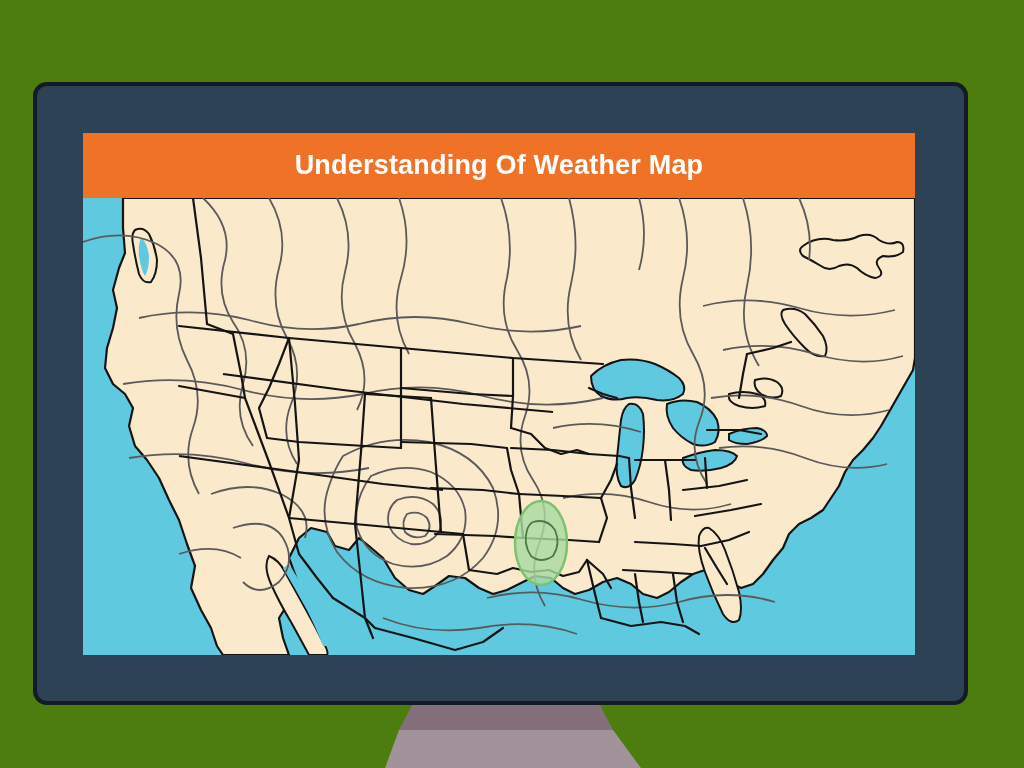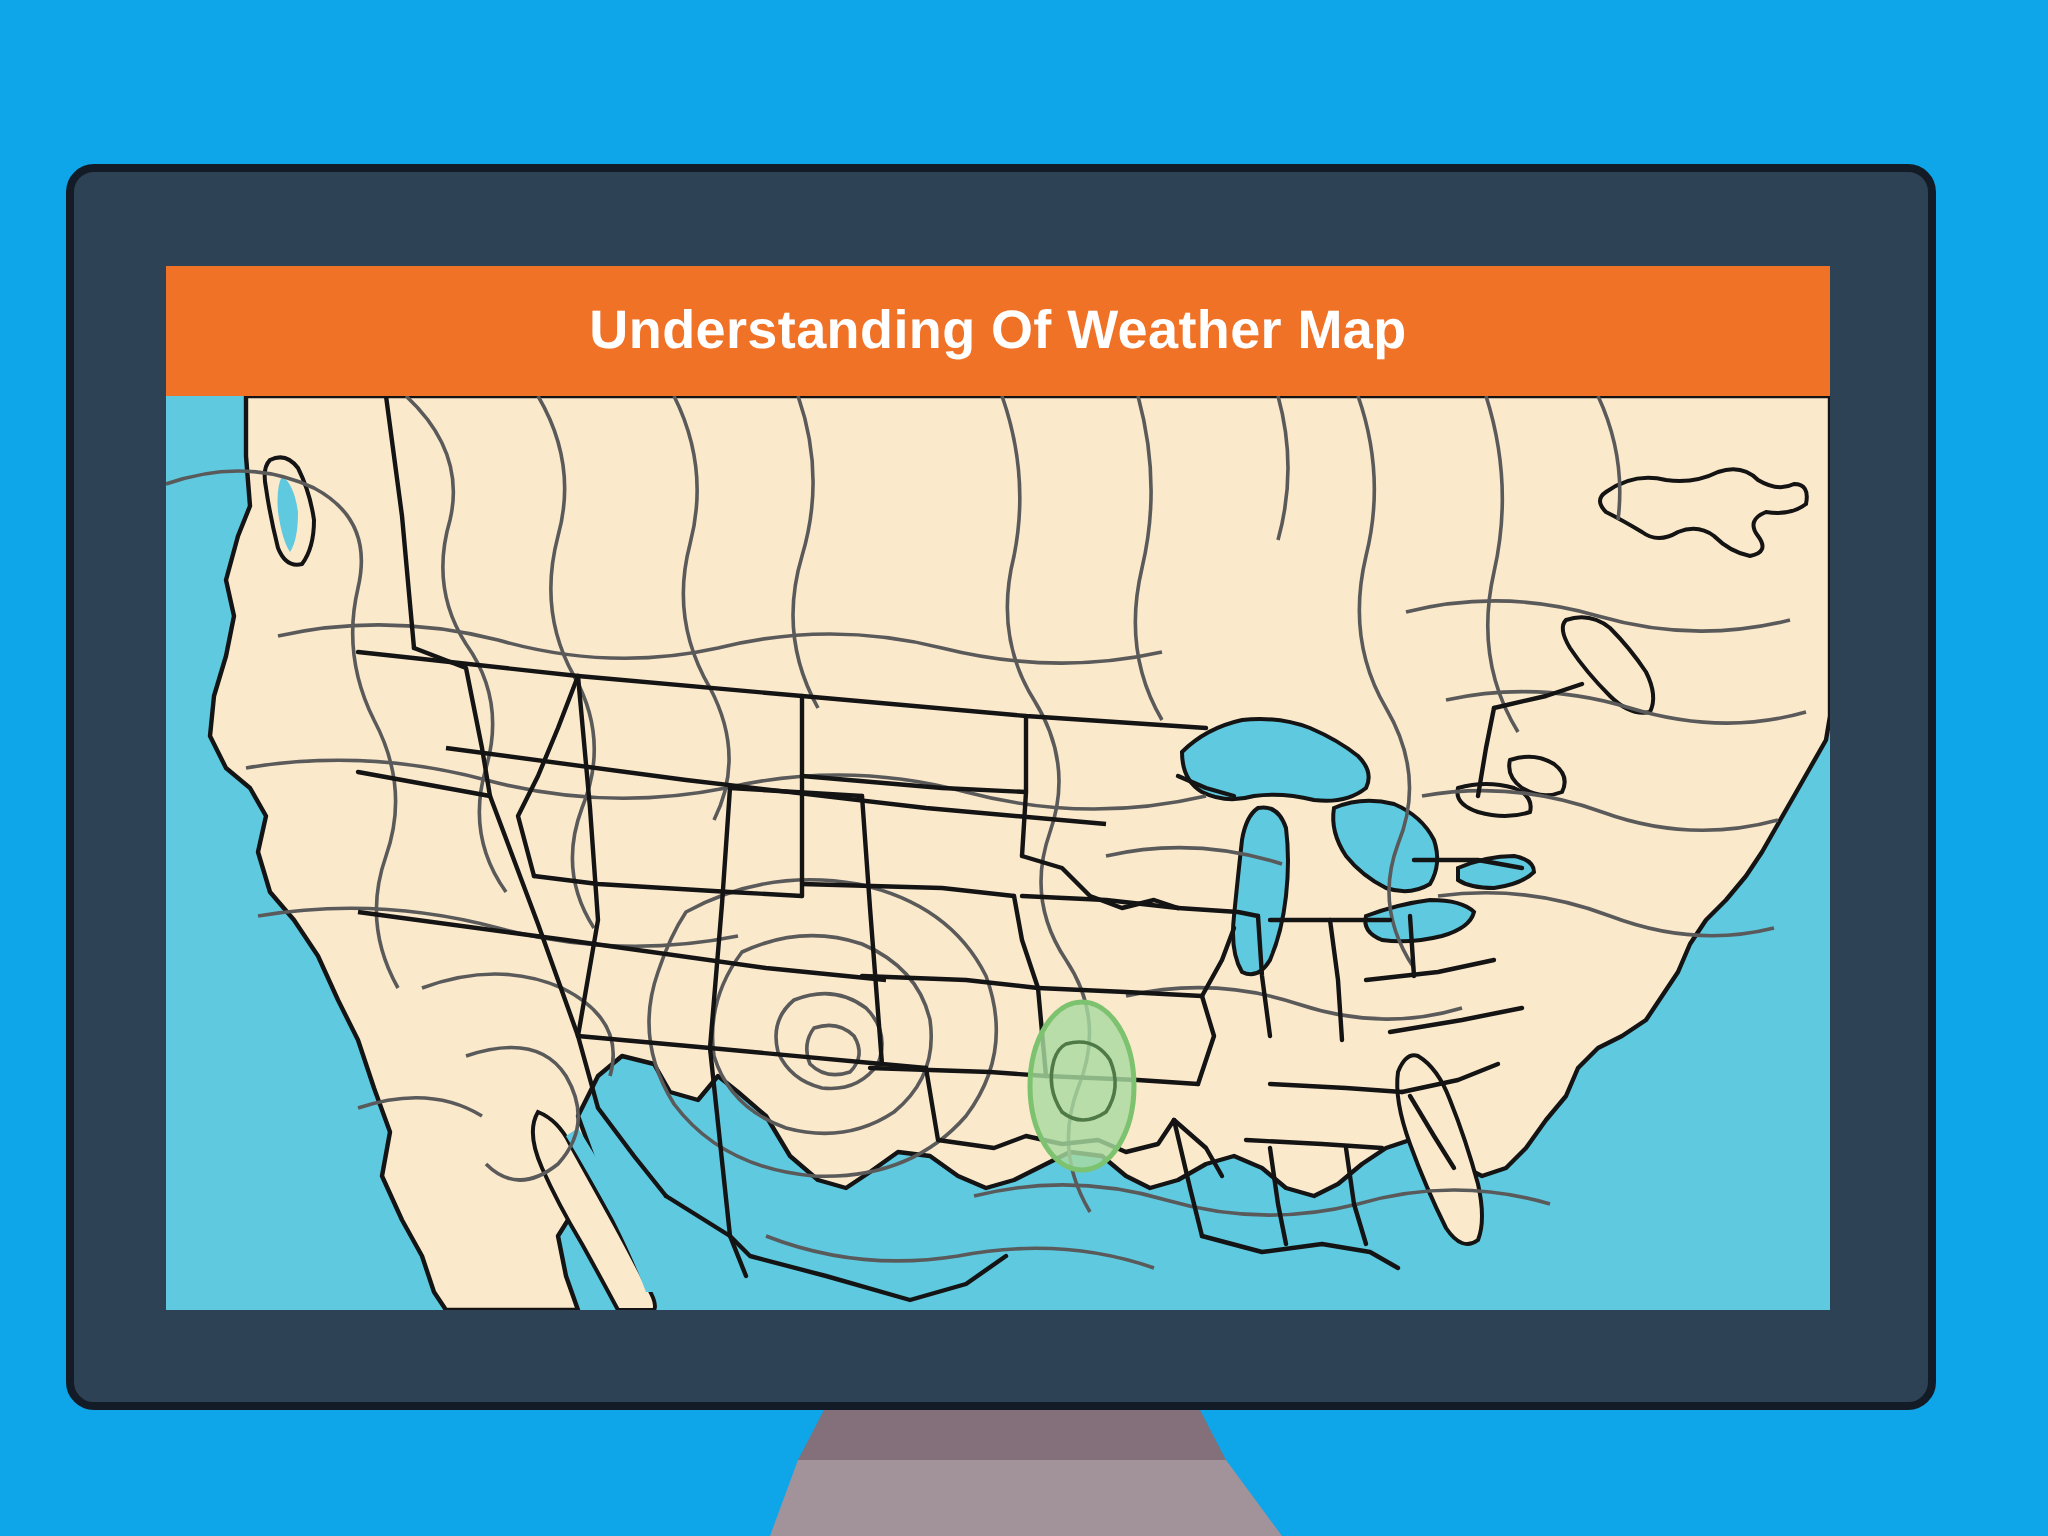--- a/index.html
+++ b/index.html
@@ -10,21 +10,21 @@
     width: 1024px;
     height: 768px;
     overflow: hidden;
     background: #f7d49a;
     font-family: "Liberation Sans", sans-serif;
   }
   #stage {
     position: relative;
     width: 1024px;
     height: 768px;
-    background: #0ea5e9;
+    background: #4d7c0f;
   }
 
   
   #stand {
     position: absolute;
     left: 0;
     top: 700px;
     width: 1024px;
     height: 68px;
   }

